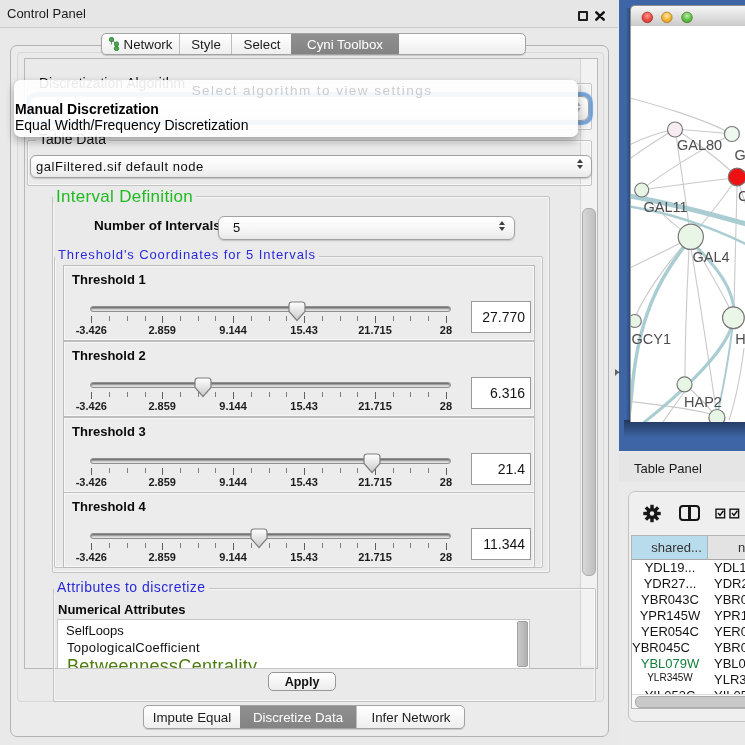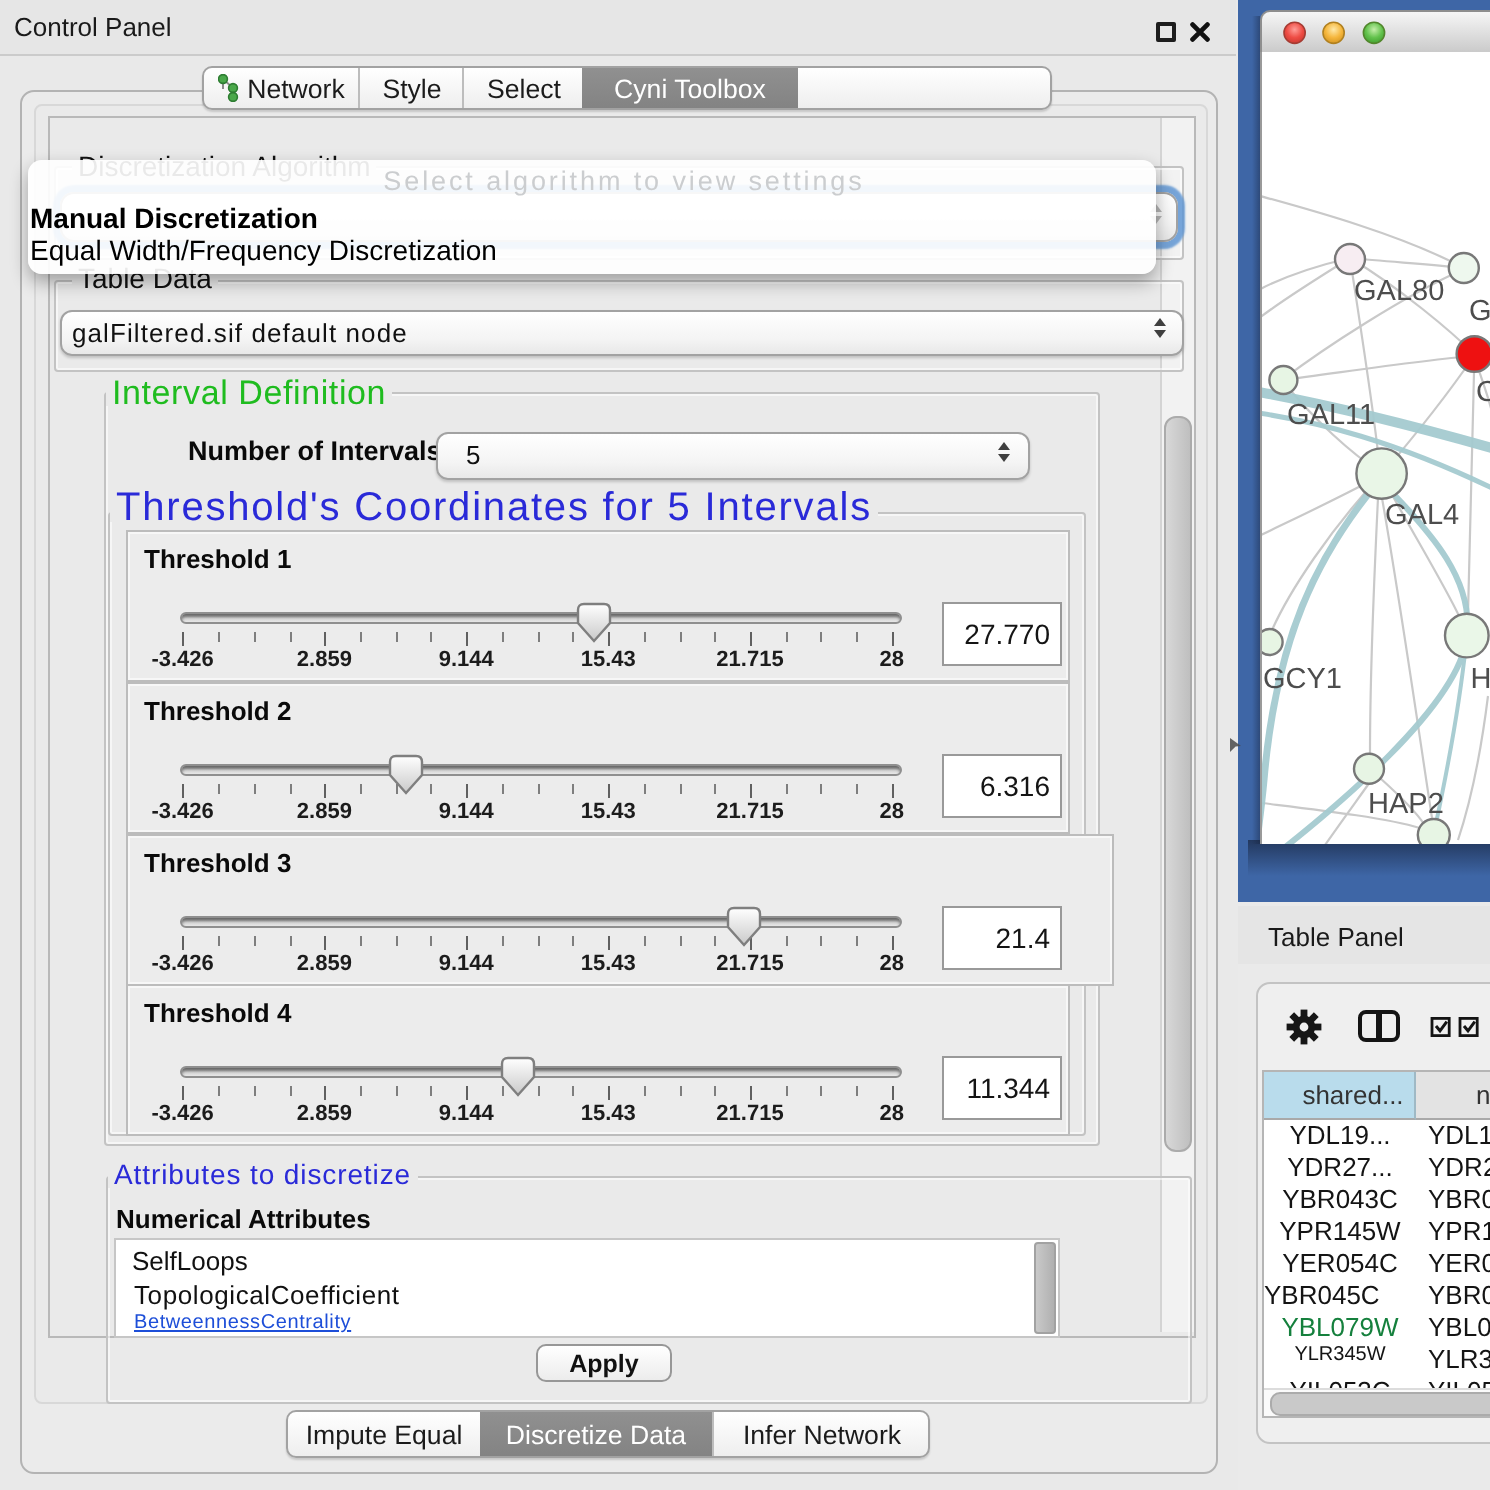--- a/index.html
+++ b/index.html
@@ -79,21 +79,21 @@
 
 <div class="abs" style="left:94px;top:218px;font-size:13.5px;font-weight:700;color:#0a0a0a;">Number of Intervals</div>
 <div class="combo" style="left:218px;top:216px;width:295px;height:22px;"></div>
 <div class="combotext" style="left:233px;top:220px;">5</div>
 <div class="stepper" style="left:497px;top:221px;">
     <div class="u"></div>
     <div class="d"></div>
   </div>
 
 <div class="groupbox" style="left:54px;top:256px;width:487px;height:310px;"></div>
-<div class="grouptitle" style="left:55px;top:248px;font-size:20px;letter-spacing:.9px;color:#2a2ad8;">Threshold's Coordinates for 5 Intervals</div>
+<div class="grouptitle" style="left:55px;top:248px;font-size:13px;letter-spacing:.9px;color:#2a2ad8;">Threshold's Coordinates for 5 Intervals</div>
 
 <div id="thresholds">
     <div class="tpanel" style="top:265px;">
       <div class="ttitle">Threshold 1</div>
       <div class="track"></div>
       <div style="position:absolute;left:27.3px;top:50px;width:1px;height:7px;background:#606060;"></div>
       <div style="position:absolute;left:45.0px;top:50px;width:1px;height:5px;background:#7e7e7e;"></div>
       <div style="position:absolute;left:62.8px;top:50px;width:1px;height:5px;background:#7e7e7e;"></div>
       <div style="position:absolute;left:80.5px;top:50px;width:1px;height:5px;background:#7e7e7e;"></div>
       <div style="position:absolute;left:98.2px;top:50px;width:1px;height:7px;background:#606060;"></div>
@@ -164,21 +164,21 @@
         <defs>
           <linearGradient id="thg2" x1="0" y1="0" x2="0" y2="1">
             <stop offset="0" stop-color="#ffffff"></stop>
             <stop offset="1" stop-color="#c9c9c9"></stop>
           </linearGradient>
         </defs>
         <path d="M1 4 Q1 1 4 1 L14 1 Q17 1 17 4 L17 10.5 L9 19.5 L1 10.5 Z" fill="url(#thg2)" stroke="#7f7f7f" stroke-width="1.2"></path>
       </svg>
       <div class="vbox">6.316</div>
     </div>
-    <div class="tpanel" style="top:417px;padding-left:22px;">
+    <div class="tpanel" style="top:417px;">
       <div class="ttitle">Threshold 3</div>
       <div class="track"></div>
       <div style="position:absolute;left:27.3px;top:50px;width:1px;height:7px;background:#606060;"></div>
       <div style="position:absolute;left:45.0px;top:50px;width:1px;height:5px;background:#7e7e7e;"></div>
       <div style="position:absolute;left:62.8px;top:50px;width:1px;height:5px;background:#7e7e7e;"></div>
       <div style="position:absolute;left:80.5px;top:50px;width:1px;height:5px;background:#7e7e7e;"></div>
       <div style="position:absolute;left:98.2px;top:50px;width:1px;height:7px;background:#606060;"></div>
       <div style="position:absolute;left:116.0px;top:50px;width:1px;height:5px;background:#7e7e7e;"></div>
       <div style="position:absolute;left:133.7px;top:50px;width:1px;height:5px;background:#7e7e7e;"></div>
       <div style="position:absolute;left:151.4px;top:50px;width:1px;height:5px;background:#7e7e7e;"></div>
@@ -254,21 +254,21 @@
       <div class="vbox">11.344</div>
     </div>
   </div>
 
 <div class="groupbox" style="left:53px;top:588px;width:541px;height:112px;"></div>
 <div class="grouptitle" style="left:54px;top:581px;font-size:14px;letter-spacing:.45px;color:#2a2ad8;">Attributes to discretize</div>
 <div class="abs" style="left:58px;top:602px;font-size:13px;font-weight:700;color:#0a0a0a;">Numerical Attributes</div>
 <div class="abs" style="left:57px;top:619px;width:471px;height:48px;background:#fff;border:1px solid #c6c6c6;overflow:hidden;">
   <div style="position:absolute;left:8px;top:3px;font-size:13px;color:#111;">SelfLoops</div>
   <div style="position:absolute;left:9px;top:19.5px;font-size:13px;letter-spacing:.3px;color:#111;">TopologicalCoefficient</div>
-  <div style="position:absolute;left:9px;top:36px;font-size:10px;letter-spacing:.3px;color:#1d4ed8;text-decoration:underline;">BetweennessCentrality</div>
+  <div style="position:absolute;left:9px;top:36px;font-size:18px;letter-spacing:.3px;color:#4d7c0f;text-decoration:underline;">BetweennessCentrality</div>
   <div style="position:absolute;right:1px;top:1px;width:11px;height:46px;background:linear-gradient(90deg,#c9c9c9,#b0b0b0);border:1px solid #a2a2a2;border-radius:2px;box-sizing:border-box;"></div>
 </div>
 
 <button class="abs" style="left:268px;top:672px;width:68px;height:19px;border:1px solid #979797;border-radius:5px;
  background:linear-gradient(#ffffff,#ececec);font-family:'Liberation Sans',sans-serif;font-size:12.5px;font-weight:600;color:#111;padding:0;">Apply</button>
 
 <div class="abs" style="left:143px;top:705px;width:320px;height:22px;border:1px solid #a2a2a2;border-radius:5px;background:linear-gradient(#ffffff,#eeeeee);box-shadow:0 1px 1px rgba(0,0,0,.15);overflow:hidden;">
   <div class="seg" style="left:0;width:96px;">Impute Equal</div>
   <div class="seg" style="left:96px;width:116px;background:linear-gradient(#909090,#838383);color:#fff;">Discretize Data</div>
   <div class="seg" style="left:212px;width:108px;border-left:1px solid #bdbdbd;">Infer Network</div>

